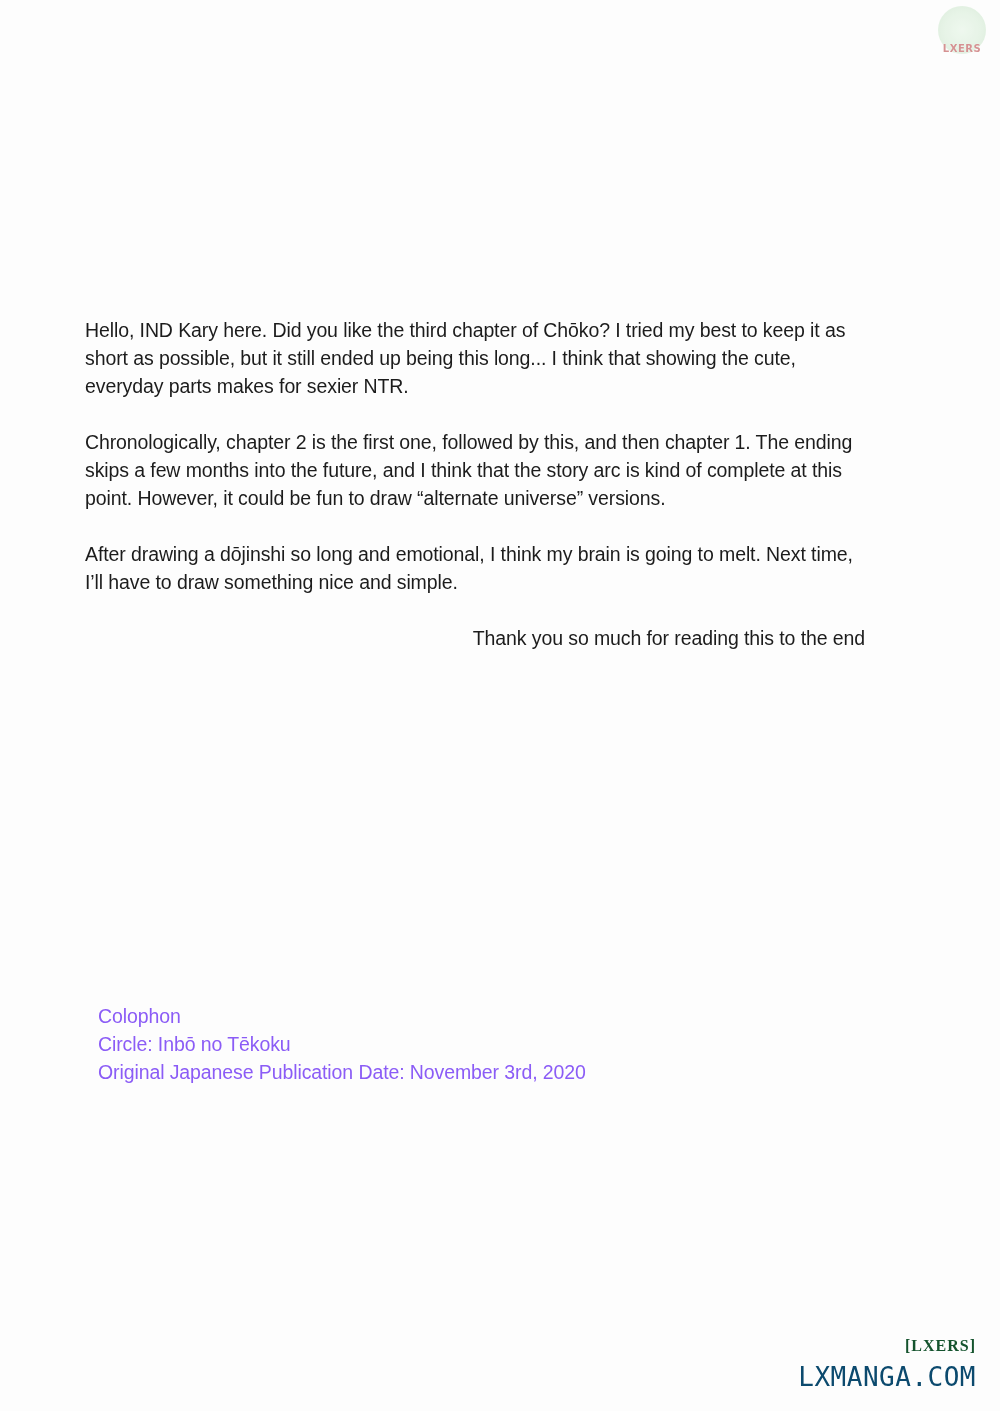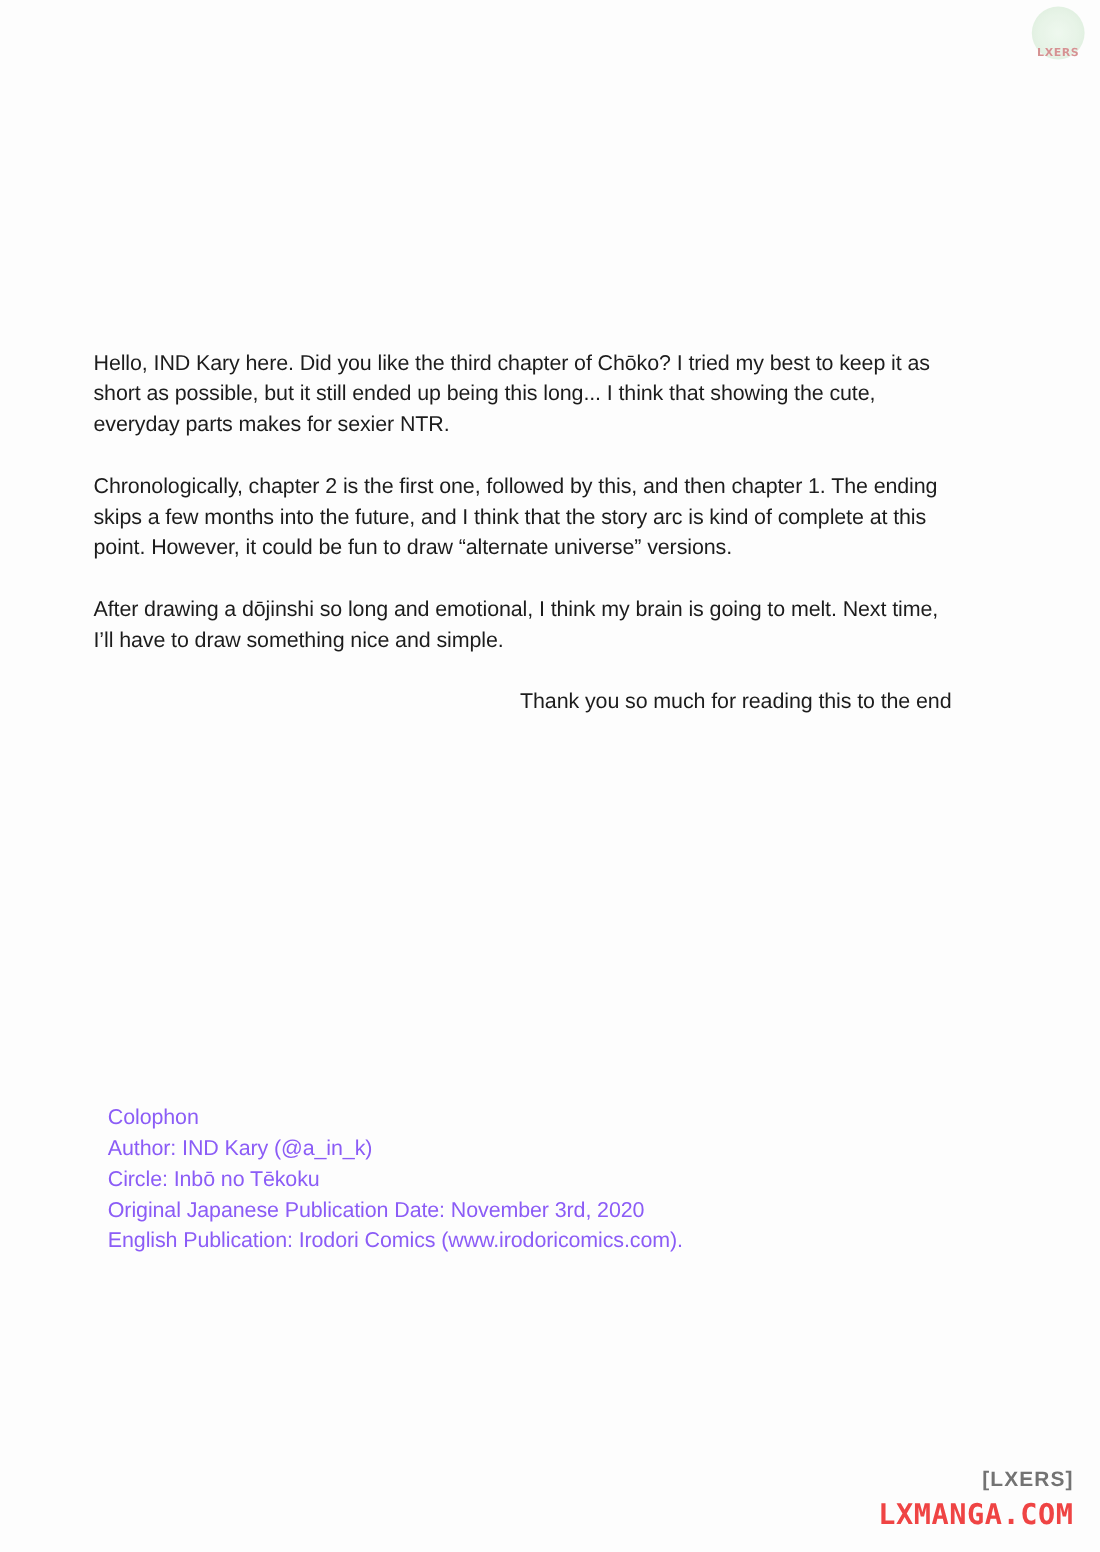--- a/index.html
+++ b/index.html
@@ -77,32 +77,32 @@
   }
 
   
   .site-mark {
     position: absolute;
     right: 24px;
     bottom: 18px;
     text-align: right;
   }
   .site-mark .brand {
-    font-family: Liberation Sans, sans-serif;
-    font-size: 19px;
+    font-family: Liberation Serif, serif;
+    font-size: 16px;
     font-weight: bold;
-    color: #737373;
+    color: #14532d;
     letter-spacing: 1px;
     line-height: 30px;
   }
   .site-mark .domain {
     font-family: "DejaVu Sans Mono", monospace;
     font-size: 26px;
-    font-weight: bold;
-    color: #ef4444;
+    font-weight: normal;
+    color: #0c4a6e;
     letter-spacing: 0.5px;
     line-height: 32px;
   }
 </style>
 </head>
 <body>
 
 <div class="page">
 
   <div class="corner-logo">
@@ -111,24 +111,22 @@
 
   <div class="afterword">
     <p>Hello, IND Kary here. Did you like the third chapter of Chōko? I tried my best to keep it as short as possible, but it still ended up being this long... I think that showing the cute, everyday parts makes for sexier NTR.</p>
     <p>Chronologically, chapter 2 is the first one, followed by this, and then chapter 1. The ending skips a few months into the future, and I think that the story arc is kind of complete at this point. However, it could be fun to draw “alternate universe” versions.</p>
     <p>After drawing a dōjinshi so long and emotional, I think my brain is going to melt. Next time, I’ll have to draw something nice and simple.</p>
     <p>Thank you so much for reading this to the end</p>
   </div>
 
   <div class="colophon">
     <div class="line">Colophon</div>
-    <div class="line">Author: IND Kary (@a_in_k)</div>
     <div class="line">Circle: Inbō no Tēkoku</div>
     <div class="line">Original Japanese Publication Date: November 3rd, 2020</div>
-    <div class="line">English Publication: Irodori Comics (www.irodoricomics.com).</div>
   </div>
 
   <div class="site-mark">
     <div class="brand">[LXERS]</div>
     <div class="domain">LXMANGA.COM</div>
   </div>
 
 </div>
 
 </body></html>

